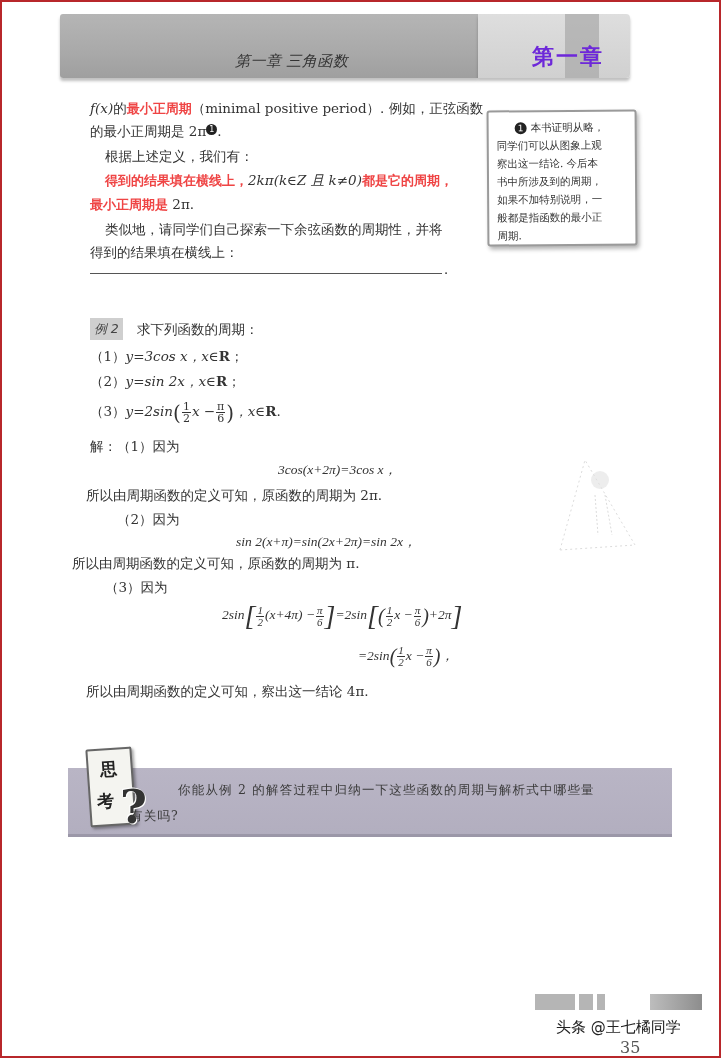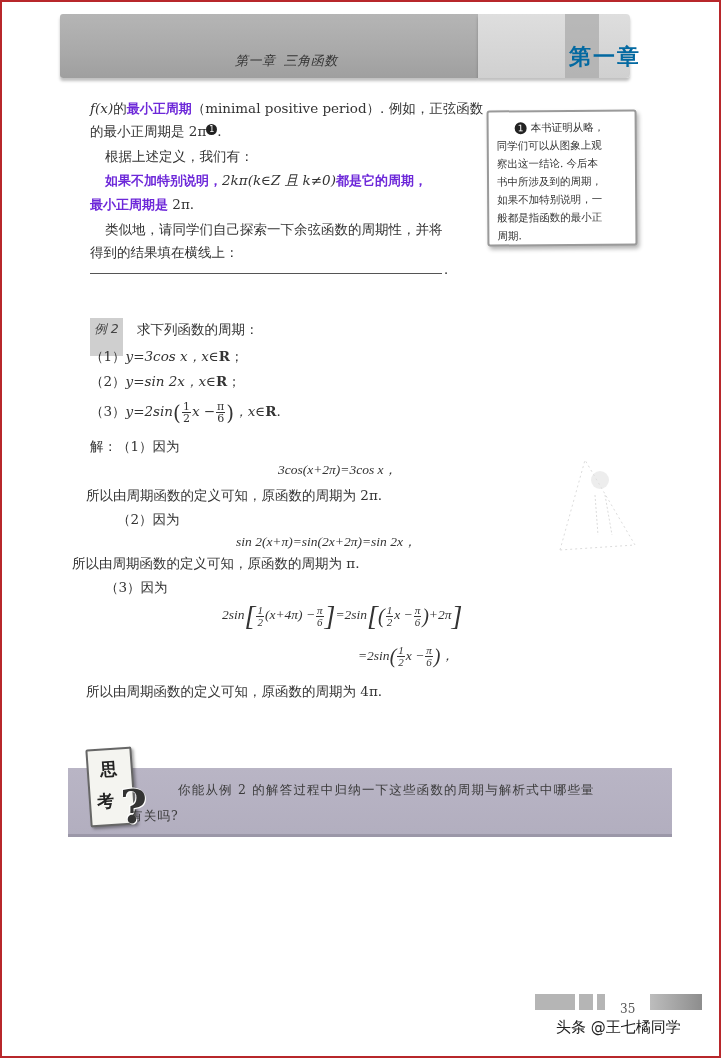--- a/index.html
+++ b/index.html
@@ -16,45 +16,45 @@
     }
     
     .header-band {
       position: absolute; left: 60px; top: 14px; width: 418px; height: 64px;
       background: linear-gradient(180deg, #b5b5b5 0%, #a9a9a9 60%, #9f9f9f 100%);
       border-radius: 3px 0 0 3px;
       box-shadow: 0 3px 3px rgba(0,0,0,0.25);
     }
     .header-title {
       position: absolute; left: 235px; top: 52px;
-      font-family: Liberation Mono, monospace; font-style: italic;
-      font-size: 13px; color: #333; letter-spacing: 0.5px;
+      font-family: Liberation Sans, sans-serif; font-style: italic;
+      font-size: 15px; color: #333; letter-spacing: 0.5px;
     }
     .chapter-tab {
       position: absolute; left: 478px; top: 14px; width: 152px; height: 64px;
       background: linear-gradient(180deg, #dedede 0%, #d0d0d0 100%);
       border-radius: 0 4px 4px 0;
       box-shadow: 0 3px 3px rgba(0,0,0,0.25);
     }
     .chapter-big-1 {
       position: absolute; left: 565px; top: 14px; width: 34px; height: 64px;
       background: #a8a8a8; opacity: 0.7;
     }
     .chapter-label {
       position: absolute; left: 532px; top: 42px;
       font-family: Liberation Sans, sans-serif; font-weight: bold;
-      font-size: 22px; color: #0369a1; letter-spacing: 2px; margin-left: 37px;
+      font-size: 22px; color: #6d28d9; letter-spacing: 2px;
     }
     
     .para {
       position: absolute; left: 90px; font-size: 13.5px; line-height: 22px;
       white-space: nowrap; color: #333;
     }
     .indent { left: 105px; }
-    .b { font-weight: bold; font-family: "DejaVu Sans", sans-serif; font-size: 13px; color: #6d28d9; }
+    .b { font-weight: bold; font-family: "DejaVu Sans", sans-serif; font-size: 13px; color: #ef4444; }
     .m { font-style: italic; }
     .fill-line {
       position: absolute; left: 90px; top: 273px; width: 352px; height: 1px; background: #555;
     }
     .fill-dot { position: absolute; left: 444px; top: 262px; font-size: 13px; }
     
     .note {
       position: absolute; left: 487px; top: 110px; width: 150px; height: 136px;
       background: #ffffff;
       border: 2px solid #9a9a9a;
@@ -70,21 +70,21 @@
       background: #222; color: #fff; font-size: 9px; line-height: 12px; text-align: center;
       font-family: "DejaVu Sans", sans-serif; margin-left: 18px; margin-right: 4px;
     }
     .footnote-mark {
       display: inline-block; width: 11px; height: 11px; border-radius: 50%;
       background: #222; color: #fff; font-size: 8px; line-height: 11px; text-align: center;
       font-family: "DejaVu Sans", sans-serif; vertical-align: 4px;
     }
     
     .example-tag {
-      position: absolute; left: 90px; top: 318px; width: 33px; height: 38px;
+      position: absolute; left: 90px; top: 318px; width: 33px; height: 22px;
       background: #cfcfcf; color: #444; font-family: "DejaVu Sans", sans-serif;
       font-style: italic; font-size: 12.5px; line-height: 22px; text-align: center;
     }
     .frac {
       display: inline-block; vertical-align: middle; text-align: center;
       font-size: 11px; line-height: 11px; margin: 0 1px;
     }
     .frac .num { display: block; border-bottom: 1px solid #333; padding: 0 1px; }
     .frac .den { display: block; padding: 0 1px; }
     .paren { font-size: 20px; vertical-align: middle; font-weight: 200; }
@@ -118,21 +118,21 @@
       font-weight: bold; font-size: 46px; color: #333;
       text-shadow: 1px 1px 0 #fff, -1px -1px 0 #fff;
     }
     .think-text {
       position: absolute; font-family: "DejaVu Serif", serif; font-size: 12.5px;
       color: #3a3a3a; white-space: nowrap; letter-spacing: 1.2px;
     }
     
     .footer-bar { position: absolute; top: 994px; height: 16px; background: #b5b5b5; }
     .page-num {
-      position: absolute; left: 620px; top: 1002px; font-size: 12px; color: #555;
+      position: absolute; left: 620px; top: 1038px; font-size: 16px; color: #555;
       font-family: "DejaVu Serif", serif;
     }
     .watermark {
       position: absolute; left: 556px; top: 1018px; font-family: "DejaVu Sans", sans-serif;
       font-size: 15px; color: #222;
     }
   </style>
 </head>
 <body>
 
@@ -145,21 +145,21 @@
 <div class="chapter-label">第一章</div>
 
 <div class="para" style="top:97px;">
   <span class="m">f(x)</span><span>的</span><span class="b">最小正周期</span><span>（minimal positive period）. 例如，正弦函数</span>
 </div>
 <div class="para" style="top:120px;">
   <span>的最小正周期是 2π</span><span class="footnote-mark">1</span><span>.</span>
 </div>
 <div class="para indent" style="top:145px;">根据上述定义，我们有：</div>
 <div class="para indent" style="top:169px;">
-  <span class="b">如果不加特别说明，</span><span class="m">2kπ(k∈Z 且 k≠0)</span><span class="b">都是它的周期，</span>
+  <span class="b">得到的结果填在横线上，</span><span class="m">2kπ(k∈Z 且 k≠0)</span><span class="b">都是它的周期，</span>
 </div>
 <div class="para" style="top:193px;">
   <span class="b">最小正周期是</span><span> 2π.</span>
 </div>
 <div class="para indent" style="top:218px;">类似地，请同学们自己探索一下余弦函数的周期性，并将</div>
 <div class="para" style="top:241px;">得到的结果填在横线上：</div>
 <div class="fill-line"></div>
 <div class="fill-dot">.</div>
 
 <div class="note">
@@ -192,21 +192,21 @@
 <div class="eq m" style="left:236px; top:533px;">sin 2(x+π)=sin(2x+2π)=sin 2x，</div>
 <div class="para" style="top:552px; left:72px;">所以由周期函数的定义可知，原函数的周期为 π.</div>
 <div class="para indent" style="top:576px;">（3）因为</div>
 
 <div class="eq m" style="left:222px; top:600px;">
   <span>2sin</span><span class="brk">[</span><span class="frac"><span class="num">1</span><span class="den">2</span></span><span>(x+4π) −</span><span class="frac"><span class="num">π</span><span class="den">6</span></span><span class="brk">]</span><span>=2sin</span><span class="brk">[</span><span class="paren">(</span><span class="frac"><span class="num">1</span><span class="den">2</span></span><span>x −</span><span class="frac"><span class="num">π</span><span class="den">6</span></span><span class="paren">)</span><span>+2π</span><span class="brk">]</span>
 </div>
 <div class="eq m" style="left:358px; top:645px;">
   <span>=2sin</span><span class="paren">(</span><span class="frac"><span class="num">1</span><span class="den">2</span></span><span>x −</span><span class="frac"><span class="num">π</span><span class="den">6</span></span><span class="paren">)</span><span>，</span>
 </div>
-<div class="para" style="top:680px; left:86px;">所以由周期函数的定义可知，原函数的周期为 4π.</div>
+<div class="para" style="top:680px; left:86px;">所以由周期函数的定义可知，察出这一结论 4π.</div>
 
 <svg class="sketch" viewBox="0 0 110 120">
   <path d="M20 110 L45 20 L95 105 Z" fill="none" stroke="#999" stroke-width="1" stroke-dasharray="2 3"></path>
   <circle cx="60" cy="40" r="9" fill="#aaa" opacity="0.6"></circle>
   <path d="M55 55 L58 95 M65 55 L72 95" stroke="#999" stroke-width="1" stroke-dasharray="2 2"></path>
 </svg>
 
 <div class="think-band"></div>
 <div class="think-band-shadow"></div>
 <div class="think-icon"></div>

